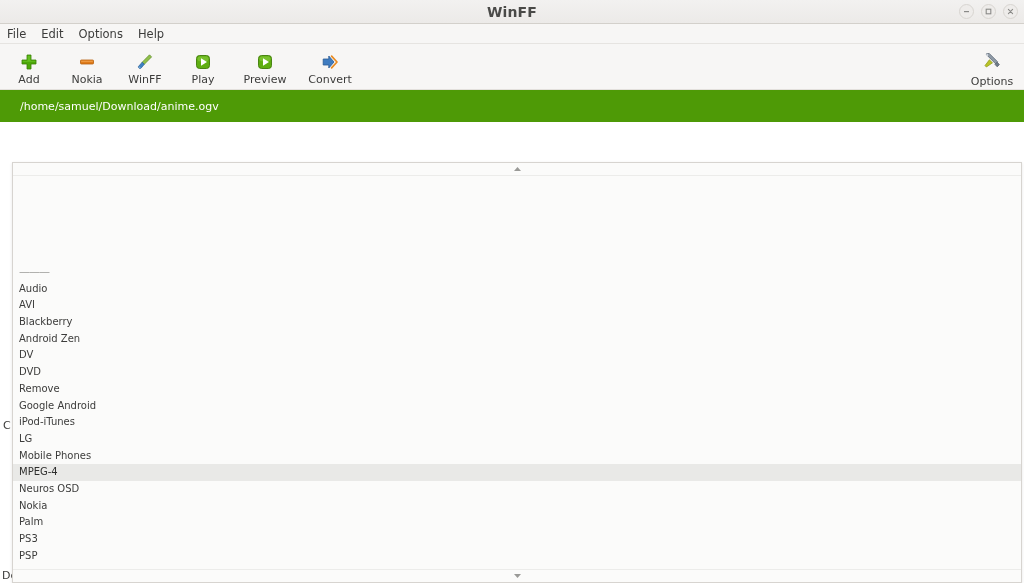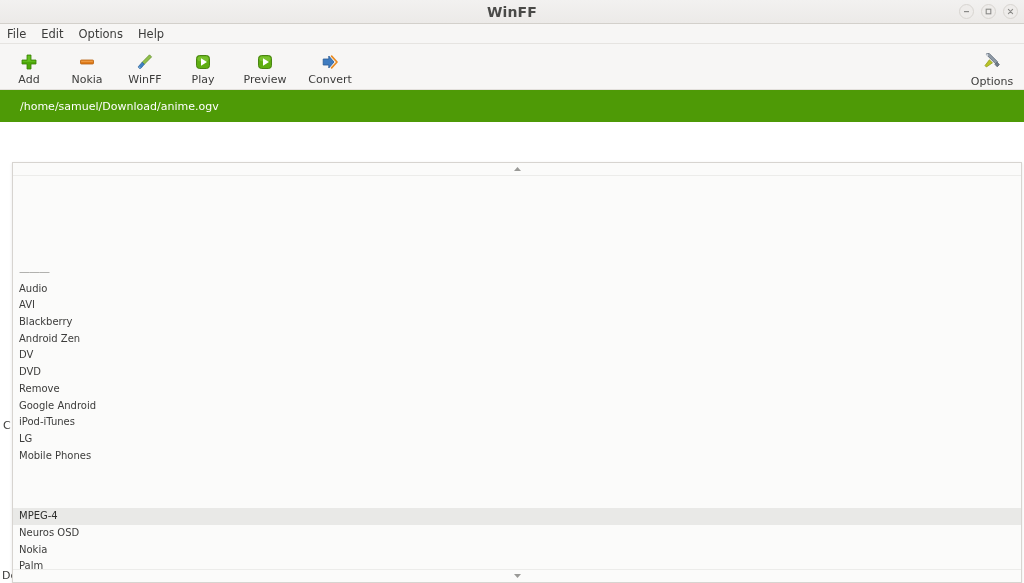--- a/index.html
+++ b/index.html
@@ -215,21 +215,20 @@
     padding-left: 6px;
     font-size: 10px;
     color: #3c3c3b;
     white-space: nowrap;
     cursor: default;
     box-sizing: border-box;
   }
   .dd-item.selected {
     background: #e9e9e7;
     color: #2e2e2d;
-    margin-top: 44px;
   }
   .dd-item.separator {
     color: #9b9b97;
     letter-spacing: -1px;
     font-size: 11px;
   }
 </style>
 </head>
 <body>
 

